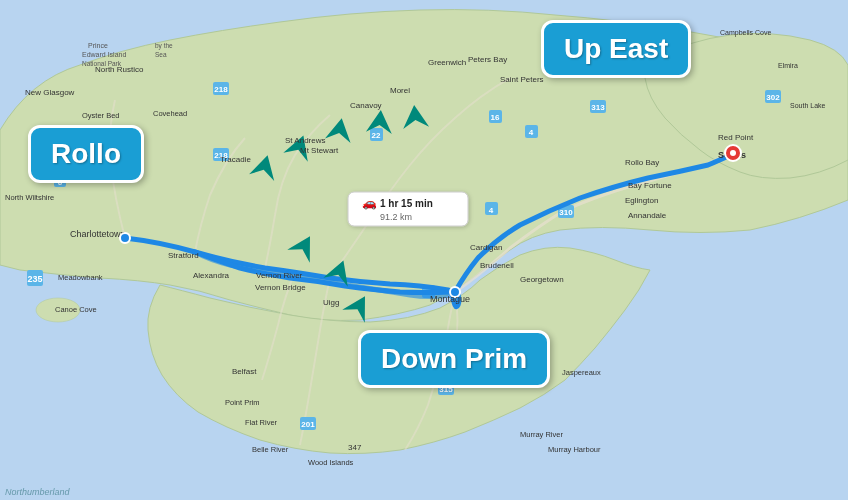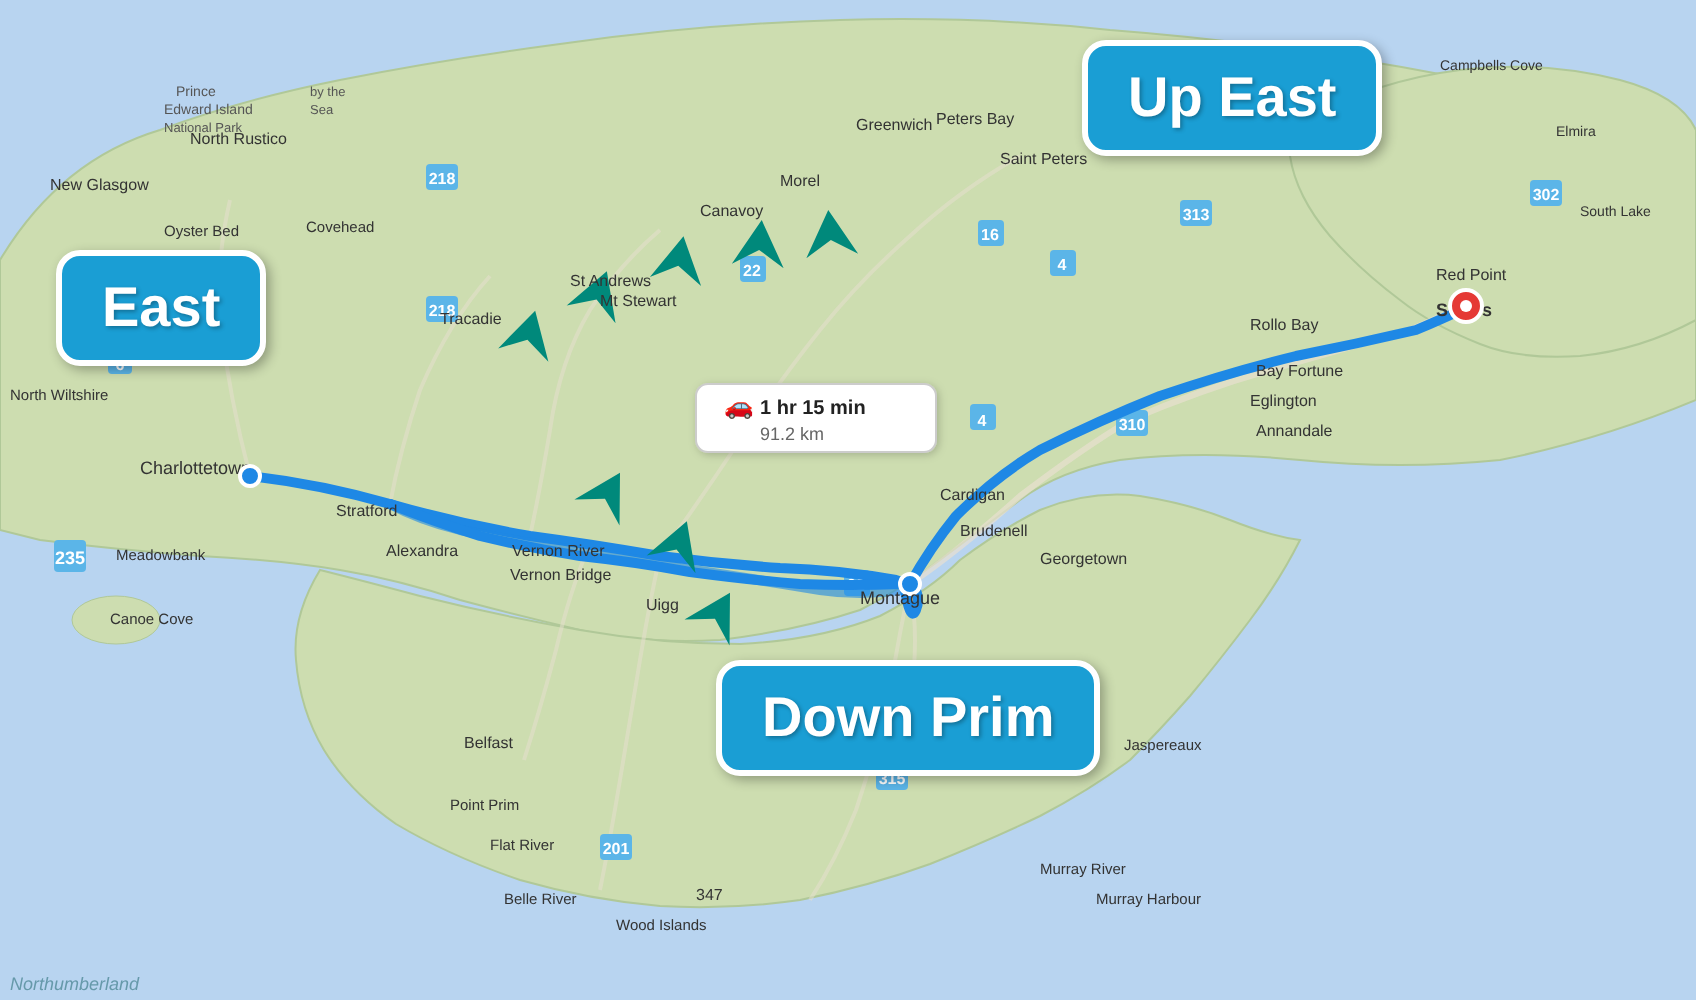--- a/index.html
+++ b/index.html
@@ -208,19 +208,19 @@
     <text x="380" y="220" font-size="9" fill="#666">91.2 km</text>
 
     <defs>
       <filter id="shadow" x="-20%" y="-20%" width="140%" height="140%">
         <feDropShadow dx="1" dy="1" stdDeviation="2" flood-opacity="0.2"></feDropShadow>
       </filter>
     </defs>
 
   </svg>
 
-  <div class="map-label label-town">East</div>
+  <div class="map-label label-town">Rollo</div>
 
   <div class="map-label label-up-east">Up East</div>
 
   <div class="map-label label-down-east">Down Prim</div>
 
 </div>
 
 </body></html>

